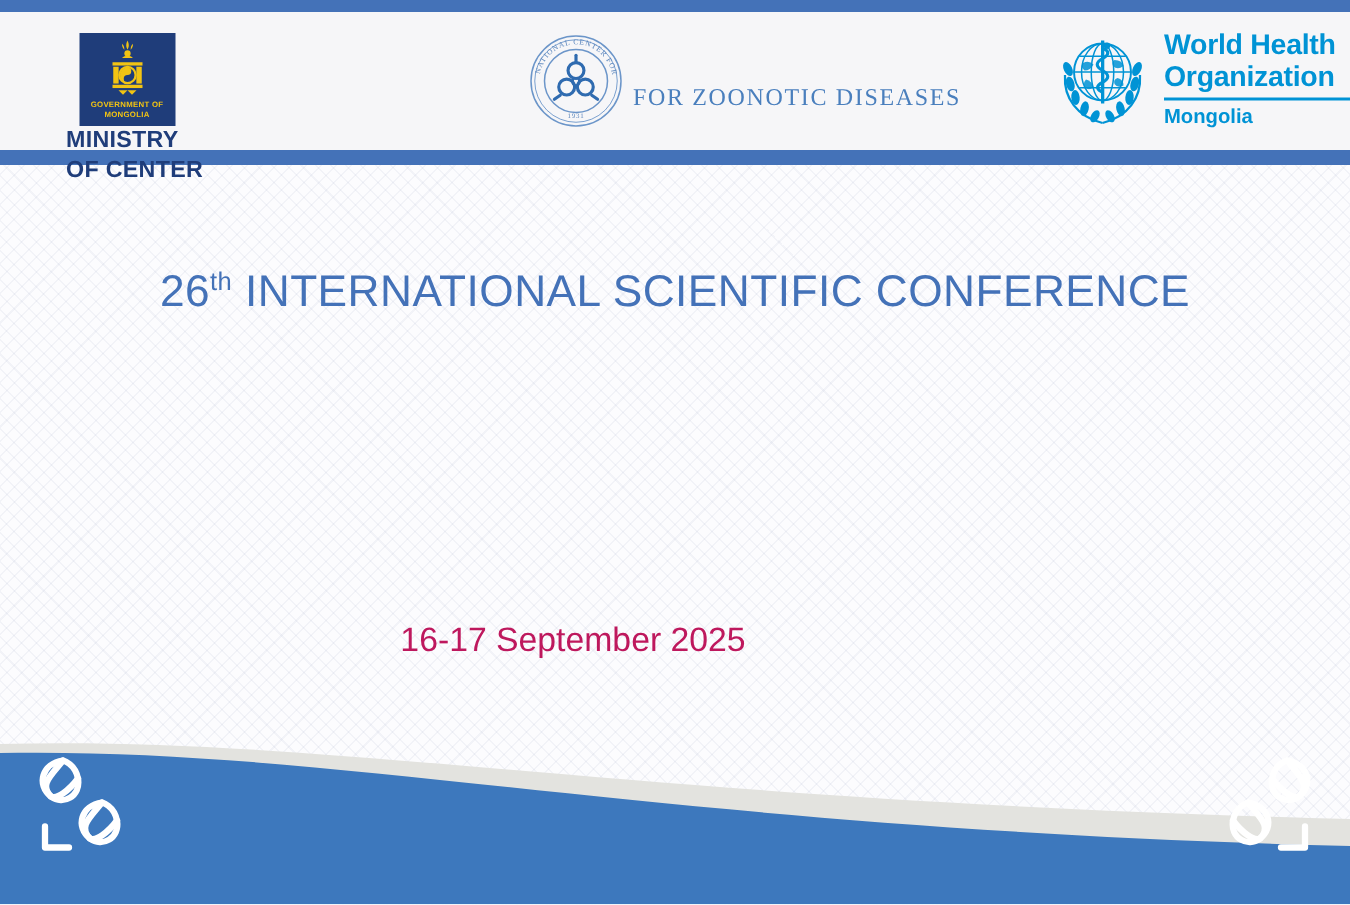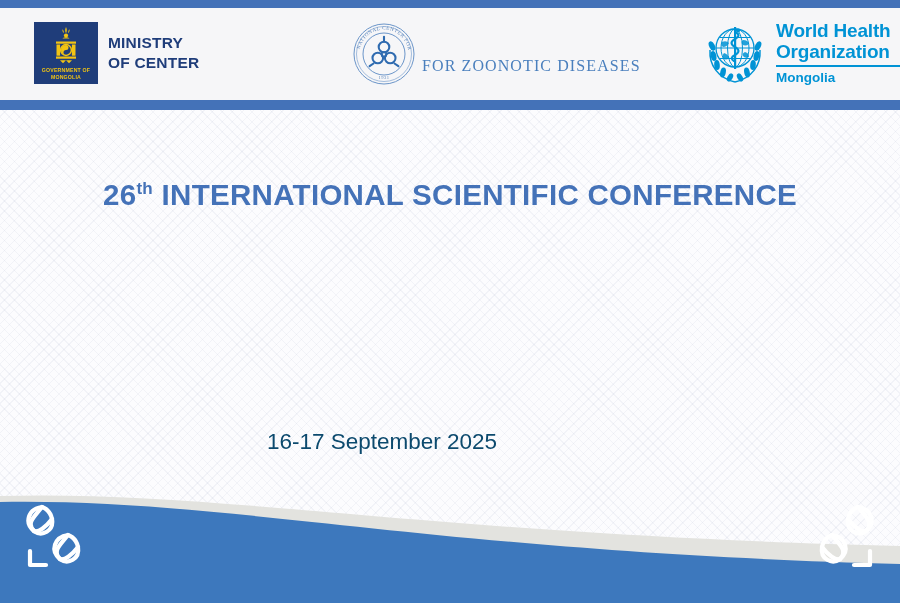--- a/index.html
+++ b/index.html
@@ -52,20 +52,21 @@
         rgba(155,165,195,0.10) 0px, rgba(155,165,195,0.10) 1px,
         rgba(255,255,255,0) 1px, rgba(255,255,255,0) 7px);
   }
 
   
   .logo-moh {
     position: absolute;
     left: 34px; top: 22px;
     display: flex;
     align-items: center;
+    flex-direction: column;
   }
   .moh-emblem {
     position: relative;
     width: 64px; height: 62px;
     background: #1f3d7a;
     display: flex;
     flex-direction: column;
     align-items: center;
     justify-content: flex-start;
   }
@@ -142,21 +143,21 @@
   }
 
   
   .title-1 {
     position: absolute;
     left: 0; top: 178px;
     width: 900px;
     text-align: center;
     color: #4472b8;
     font-size: 29.5px;
-    font-weight: bold;
+    font-weight: normal;
     letter-spacing: 0.3px;
   }
   .title-1 sup {
     font-size: 17px;
     vertical-align: super;
     line-height: 0;
   }
   .title-2 {
     position: absolute;
     left: 90px; top: 228px;
@@ -167,24 +168,23 @@
     font-weight: bold;
     line-height: 48px;
     letter-spacing: 0.2px;
   }
 
   .meta {
     position: absolute;
     left: 0; top: 412px;
     width: 764px;
     text-align: center;
-    color: #0c4a6e;
+    color: #be185d;
     font-size: 22.5px;
     line-height: 30px;
-    margin-top: 15px;
   }
 
   
   .wave {
     position: absolute;
     left: 0; bottom: 0;
     width: 900px; height: 135px;
   }
 
   

